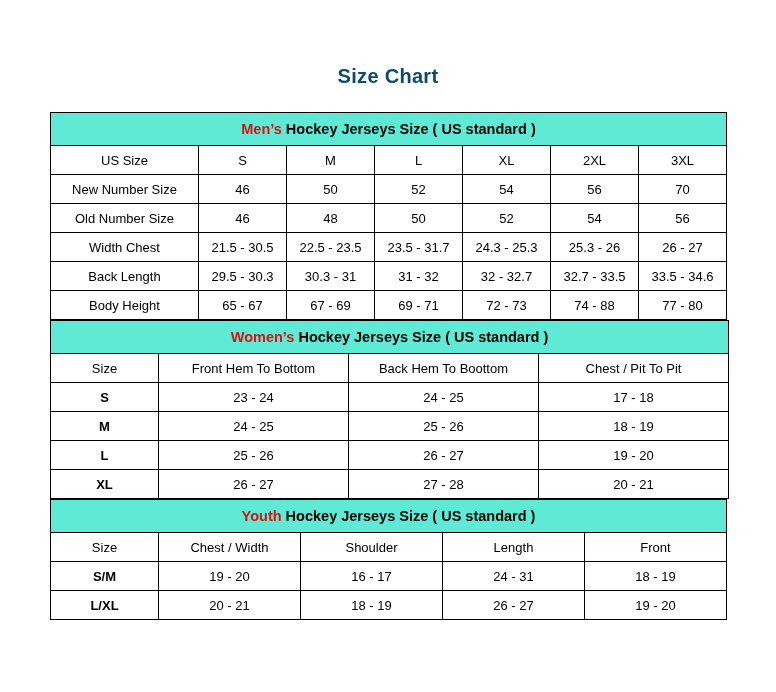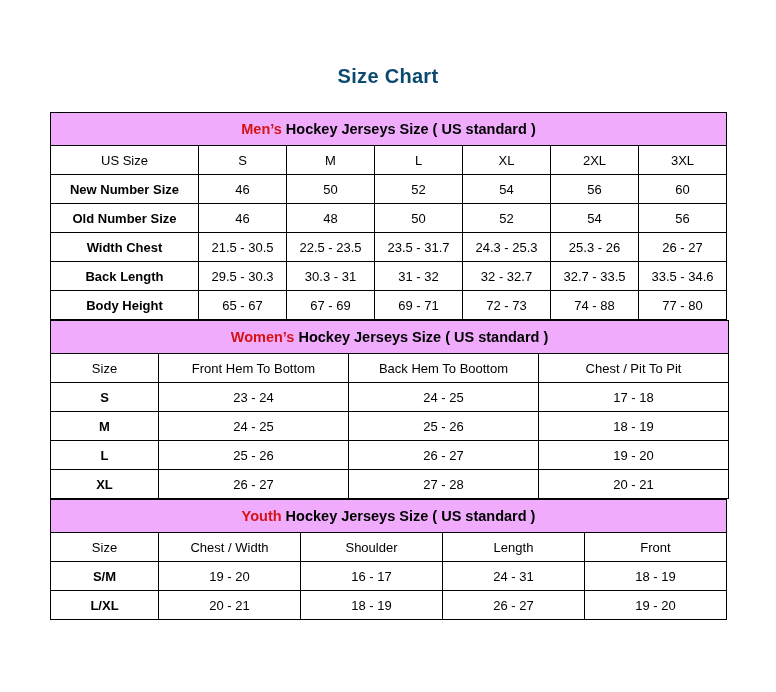--- a/index.html
+++ b/index.html
@@ -42,32 +42,32 @@
   td, th {
     border: 1px solid #000000;
     font-size: 13px;
     text-align: center;
     padding: 0;
     height: 28px;
     vertical-align: middle;
     font-weight: normal;
   }
   .banner td {
-    background: #f0abfc;
+    background: #5eead4;
     font-size: 14.5px;
     font-weight: bold;
     height: 32px;
   }
   .banner .hl-red { color: #d41414; }
   .banner .hl-black { color: #000000; }
   .hdr td {
     font-weight: normal;
   }
   .rowlabel {
-    font-weight: bold;
+    font-weight: normal;
   }
   .bold {
     font-weight: bold;
   }
   
   .men col.c0 { width: 148px; }
   .men col.cx { width: 88px; }
   
   .women col.c0 { width: 108px; }
   .women col.cx { width: 190px; }
@@ -107,21 +107,21 @@
           <td>2XL</td>
           <td>3XL</td>
         </tr>
         <tr>
           <td class="rowlabel">New Number Size</td>
           <td>46</td>
           <td>50</td>
           <td>52</td>
           <td>54</td>
           <td>56</td>
-          <td>60</td>
+          <td>70</td>
         </tr>
         <tr>
           <td class="rowlabel">Old Number Size</td>
           <td>46</td>
           <td>48</td>
           <td>50</td>
           <td>52</td>
           <td>54</td>
           <td>56</td>
         </tr>

